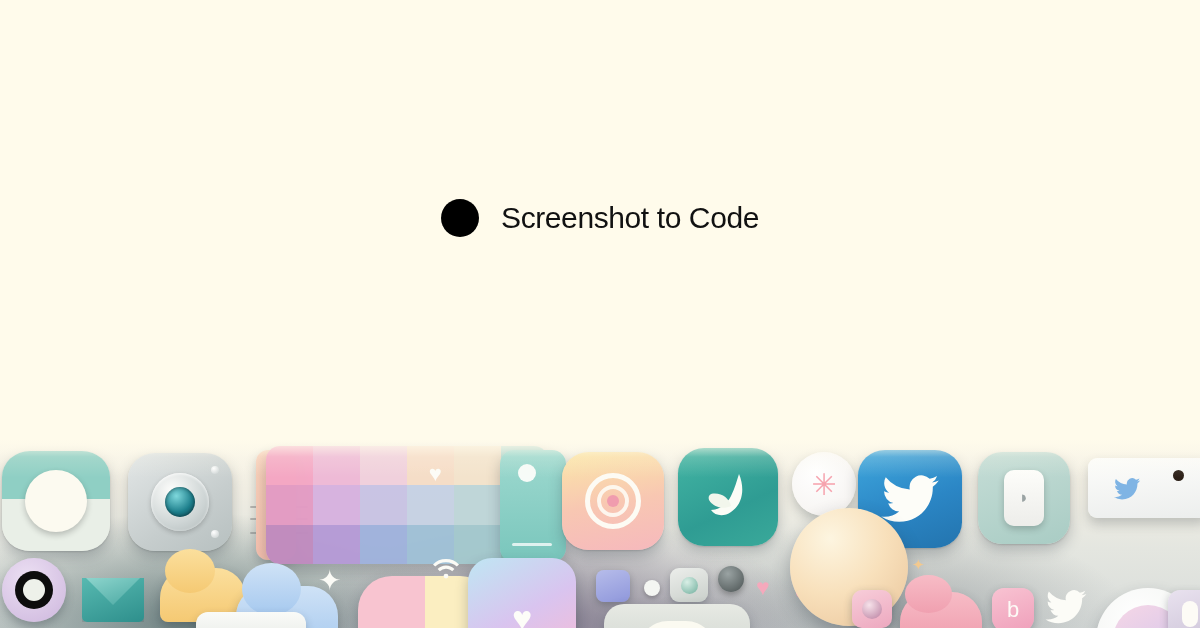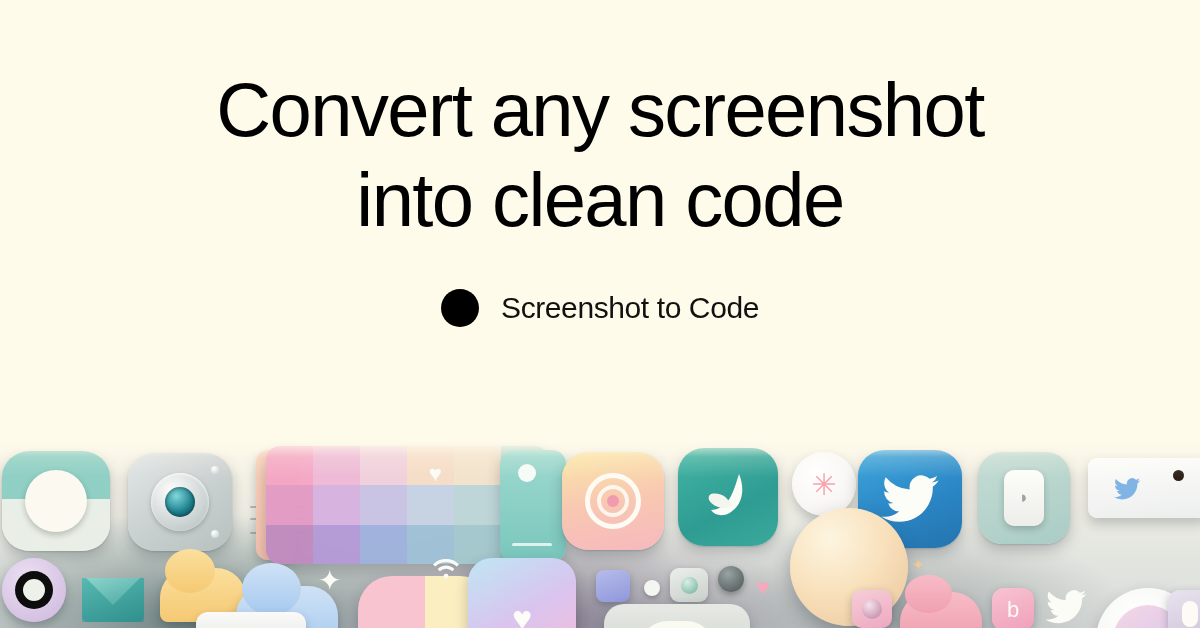--- a/index.html
+++ b/index.html
@@ -385,24 +385,20 @@
     background:rgba(120,120,120,.45); border-radius:2px;
   }
 </style>
 </head>
 <body>
 
 <div id="og-card">
 
   <div class="hero">
 
-    <h1 class="headline">
-      <span>Convert any screenshot</span><br>
-      <span>into clean code</span>
-    </h1>
 
     <div class="brand">
       <span class="brand-mark"></span>
       <span class="brand-name">Screenshot to Code</span>
     </div>
 
   </div>
 
   <div class="strip">
 

